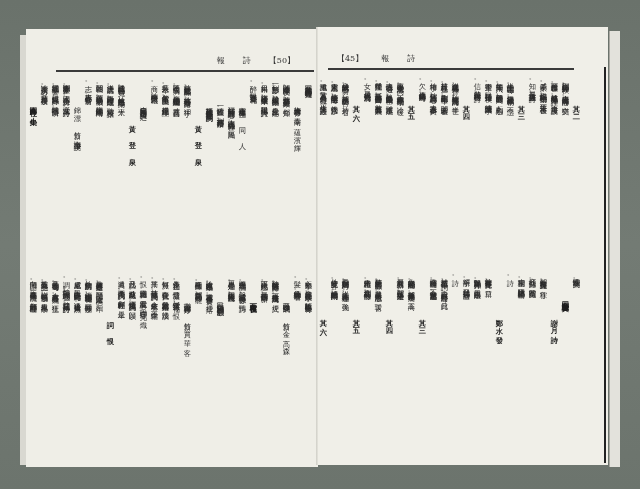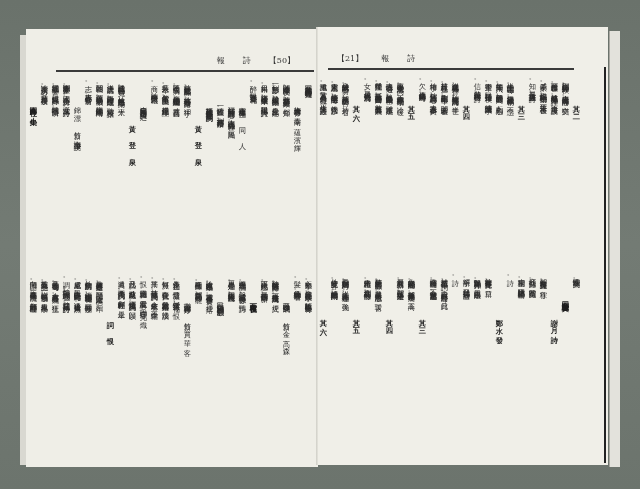--- a/index.html
+++ b/index.html
@@ -115,21 +115,21 @@
         <div class="col">平凡分明逸句奇。太息有才無命魏。狂生</div>
         <div class="col">玉貌見西施。一樹桃花手自栽。東風無奈</div>
         <div class="col">向誰開。三春花事際流路。知有許絲離礙</div>
       </div>
   </div>
 
   <div class="gutter"></div>
 
   <div class="page right">
     <div class="header">
-      <span>【21】</span>
+      <span>【45】</span>
       <span>報</span>
       <span>詩</span>
     </div>
     <div class="rule"></div>
 
     <div class="band top" id="rp-top">
         <div class="col indent title">其　二</div>
         <div class="col">別姐到後身卸秋。康度光陰浮滿前。交猶</div>
         <div class="col">善可厭恭輕。熱魔成效采聲謹。壽逢設里</div>
         <div class="col">戚家子。恨作綿鄉所物午。朱筆一枝書一</div>

